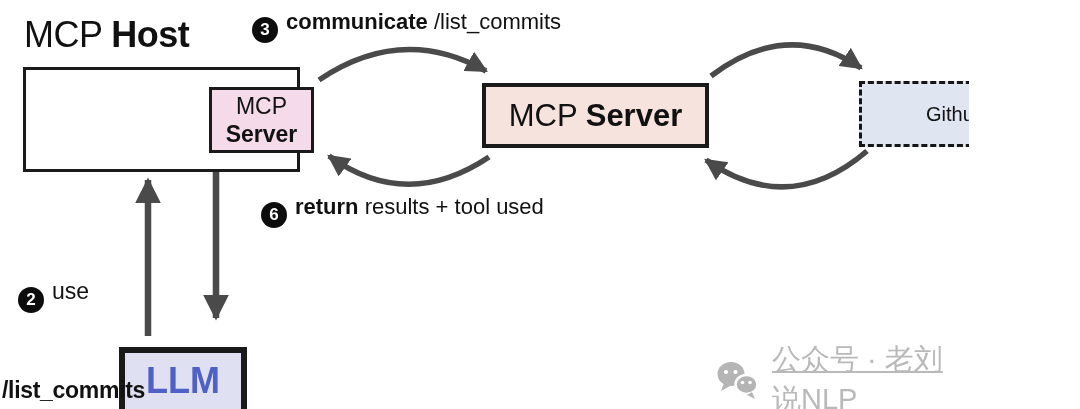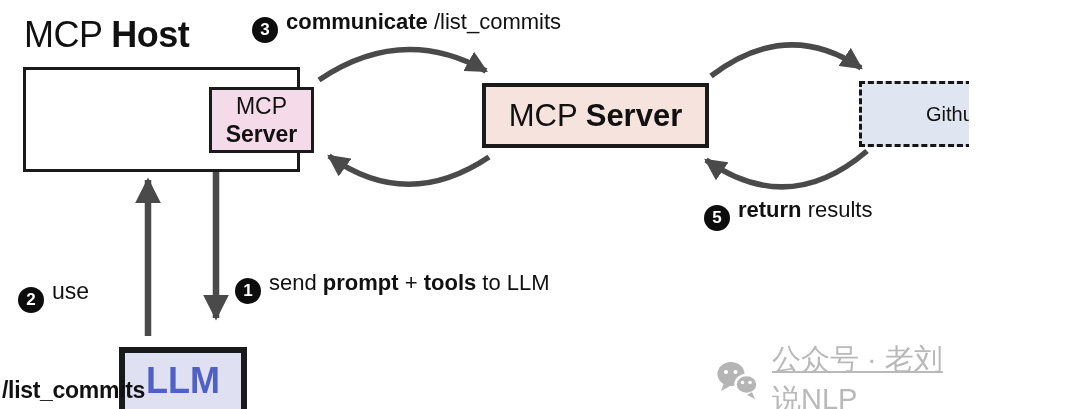--- a/index.html
+++ b/index.html
@@ -84,24 +84,23 @@
     <path d="M 489 157 Q 407 212 329 156" fill="none" stroke="#4a4a4a" stroke-width="5.5" marker-end="url(#ah)"></path>
     <path d="M 711 76 Q 787 18 861 68" fill="none" stroke="#4a4a4a" stroke-width="5.5" marker-end="url(#ah)"></path>
     <path d="M 867 151 Q 789 218 706 160" fill="none" stroke="#4a4a4a" stroke-width="5.5" marker-end="url(#ah)"></path>
     <path d="M 148 336 L 148 180" fill="none" stroke="#4a4a4a" stroke-width="6.5" marker-end="url(#ah)"></path>
     <path d="M 216 172 L 216 318" fill="none" stroke="#4a4a4a" stroke-width="6.5" marker-end="url(#ah)"></path>
   </svg>
 
   <div class="abs step step3"><span class="badge">3</span><span class="bold">communicate</span><span> /list_commits</span></div>
 
 
+  <div class="abs step step6"><span class="badge">6</span><span class="bold">return</span><span> results + tool used</span></div>
 
-  <div class="abs step step5"><span class="badge">5</span><span class="bold">return</span><span> results</span></div>
 
-  <div class="abs step step1"><span class="badge">1</span><span>send </span><span class="bold">prompt</span><span> + </span><span class="bold">tools</span><span> to LLM</span></div>
 
   <div class="abs step step2">
     <div class="line1"><span class="badge">2</span><span>use</span></div>
     <div class="line2">/list_commits</div>
   </div>
 
   <div class="abs watermark">
     <span>
       <svg width="44" height="41" viewBox="0 0 44 41">
         <g fill="#b5b5b5">

